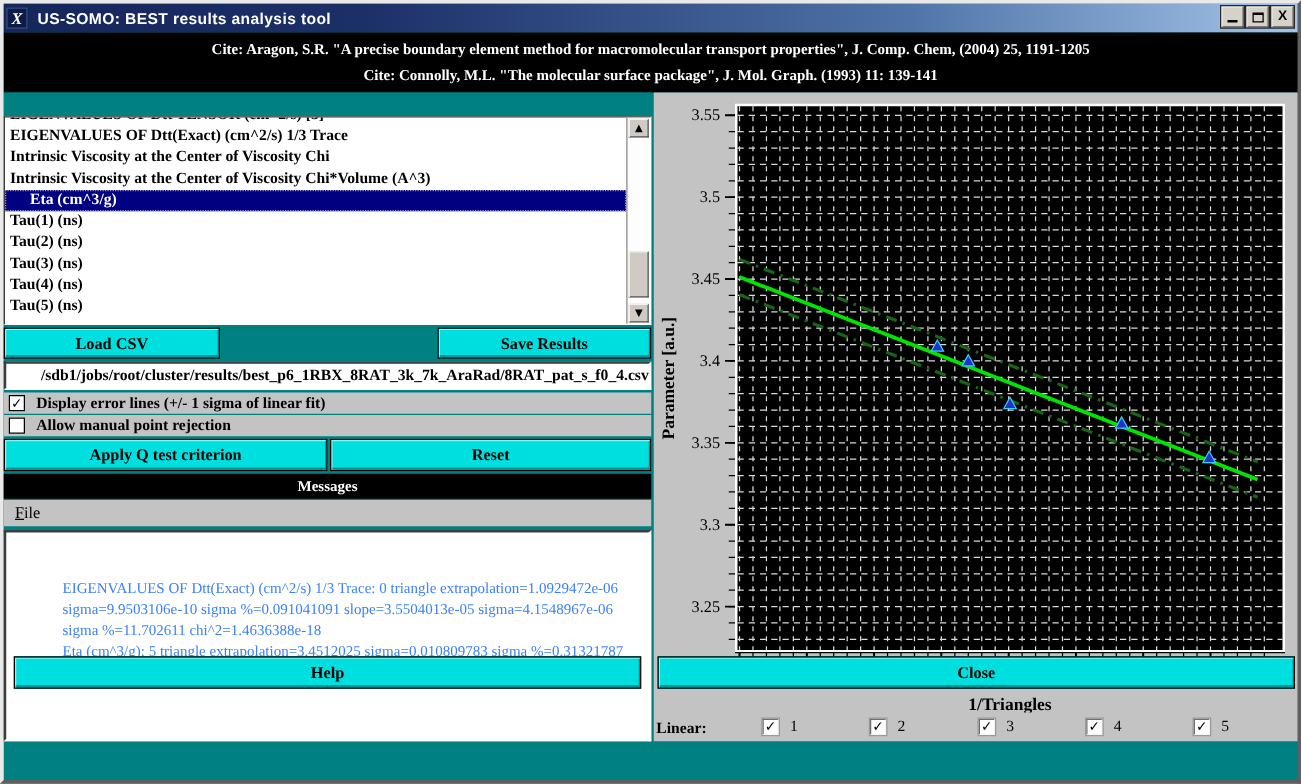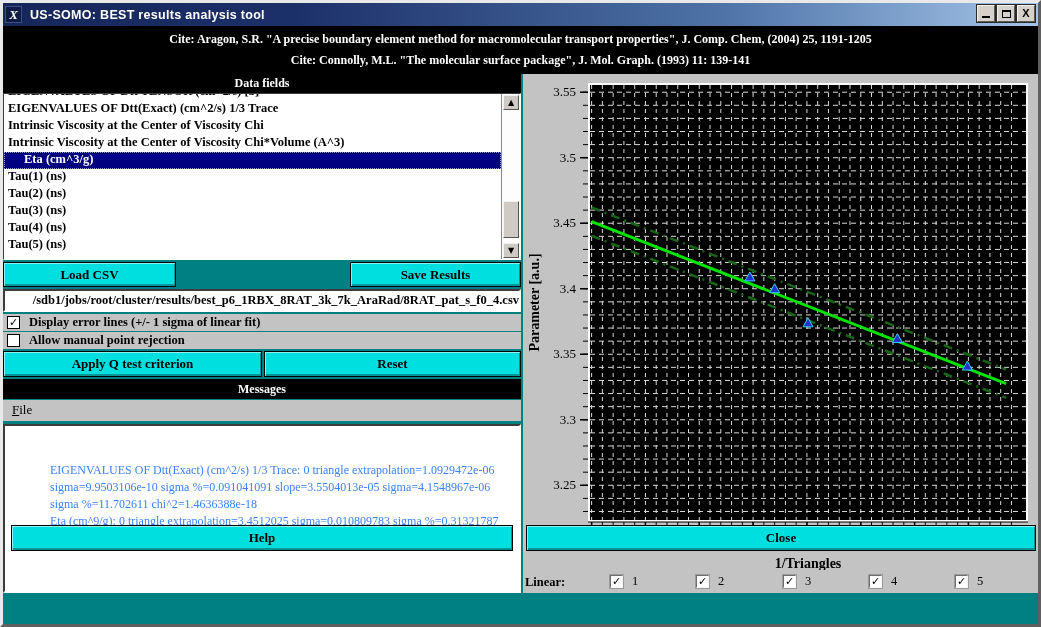--- a/index.html
+++ b/index.html
@@ -144,21 +144,20 @@
     </div>
   </div>
 
   <div class="citebar">
     <div class="cite-line">Cite: Aragon, S.R. "A precise boundary element method for macromolecular transport properties", J. Comp. Chem, (2004) 25, 1191-1205</div>
     <div class="cite-line">Cite: Connolly, M.L. "The molecular surface package", J. Mol. Graph. (1993) 11: 139-141</div>
   </div>
 
   <div class="left-panel">
 
-    <div class="black-header" style="top:0;">Data fields</div>
 
     <div class="list-box">
       <div class="list-viewport" id="list-viewport">
           <div class="list-item">EIGENVALUES OF Dtt TENSOR (cm^2/s) [3]</div>
           <div class="list-item">EIGENVALUES OF Dtt(Exact) (cm^2/s) 1/3 Trace</div>
           <div class="list-item">Intrinsic Viscosity at the Center of Viscosity Chi</div>
           <div class="list-item">Intrinsic Viscosity at the Center of Viscosity Chi*Volume (A^3)</div>
           <div class="list-item selected">Eta (cm^3/g)</div>
           <div class="list-item">Tau(1) (ns)</div>
           <div class="list-item">Tau(2) (ns)</div>
@@ -193,21 +192,21 @@
     <div class="black-header" style="top:305px;height:20px;line-height:20px;">Messages</div>
 
     <div class="menubar">
       <span class="menu-file">File</span>
     </div>
 
     <div class="message-box" id="message-box">
         <div class="msg-line">EIGENVALUES OF Dtt(Exact) (cm^2/s) 1/3 Trace: 0 triangle extrapolation=1.0929472e-06</div>
         <div class="msg-line">sigma=9.9503106e-10 sigma %=0.091041091 slope=3.5504013e-05 sigma=4.1548967e-06</div>
         <div class="msg-line">sigma %=11.702611 chi^2=1.4636388e-18</div>
-        <div class="msg-line">Eta (cm^9/g): 0 triangle extrapolation=3.4512025 sigma=0.010809783 sigma %=0.31321787</div>
+        <div class="msg-line">Eta (cm^3/g): 5 triangle extrapolation=3.4512025 sigma=0.010809783 sigma %=0.31321787</div>
         <div class="msg-line">slope=-321.17816 sigma=45.137819 sigma %=14.053826 chi^2=0.00017274066</div>
       </div>
   </div>
 
   <div class="right-panel">
     <svg id="plot-svg" width="515" height="496">
         <defs>
           <clipPath id="cclip">
             <rect x="67" y="11" width="436" height="435"></rect>
           </clipPath>

